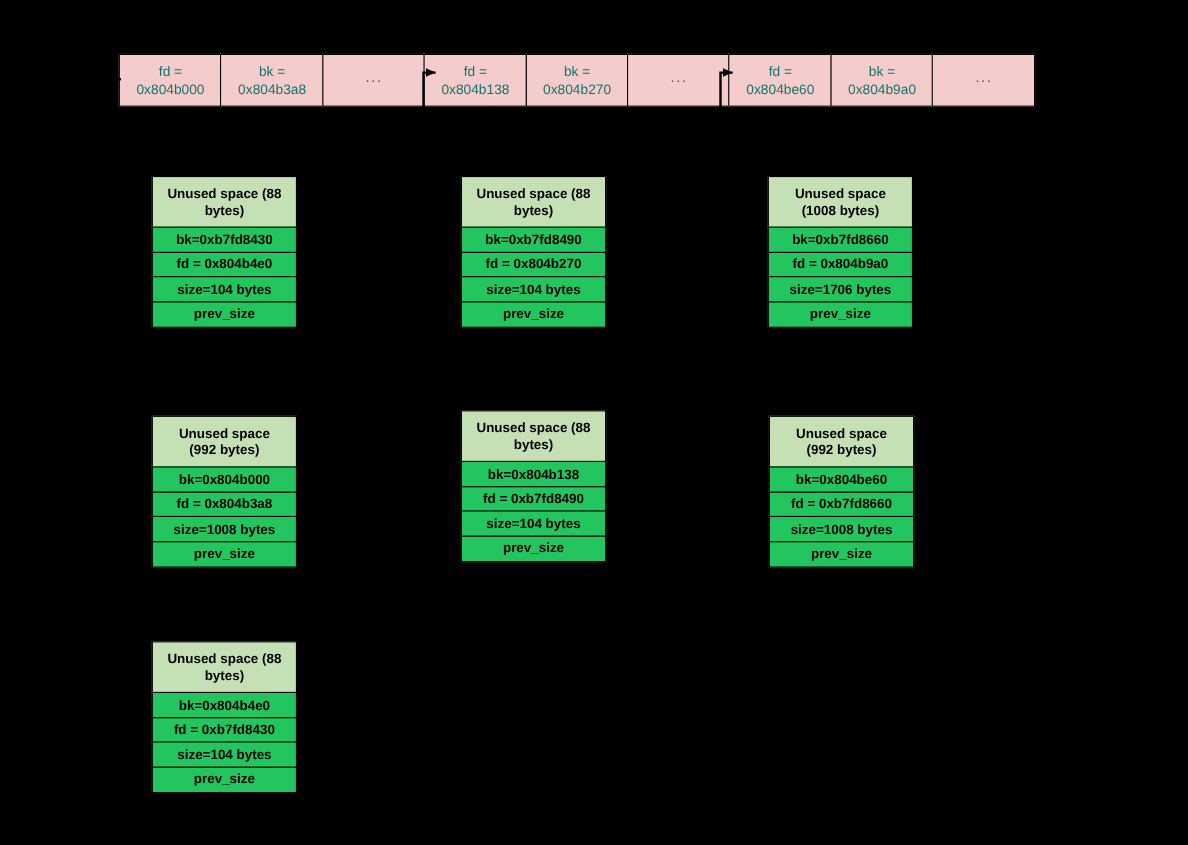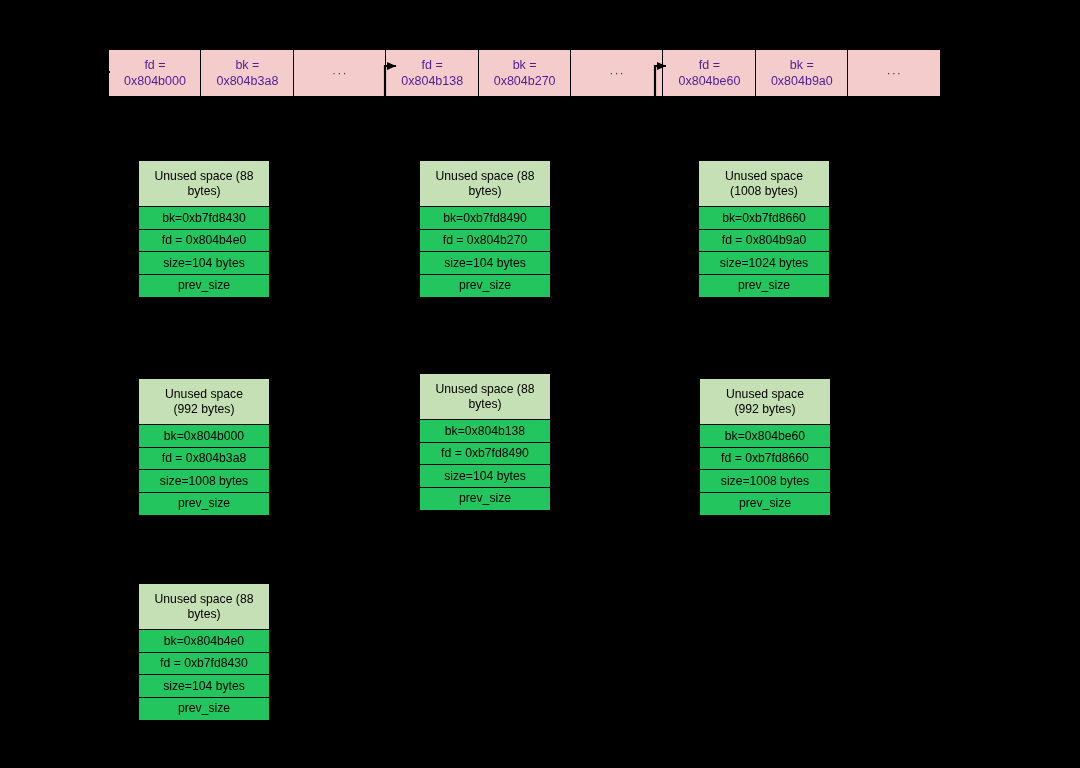--- a/index.html
+++ b/index.html
@@ -36,36 +36,37 @@
     height: 48px;
     box-sizing: border-box;
     background: #f4cccc;
     border: 1.6px solid #000000;
     margin-left: -1.6px;
     display: flex;
     align-items: center;
     justify-content: center;
     text-align: center;
     font-size: 12.5px;
-    color: #4c1d95;
+    color: #0f766e;
     line-height: 1.28;
     white-space: pre-line;
   }
   .fl-cell:first-child { margin-left: 0; }
   .fl-cell.ellipsis {
     font-size: 12.5px;
     letter-spacing: 1px;
     color: #444;
   }
 
   
   .chunk {
     position: absolute;
     width: 132px;
     box-sizing: border-box;
+    font-weight: bold;
   }
   .chunk .row {
     box-sizing: border-box;
     border: 1.6px solid #000000;
     margin-top: -1.6px;
     display: flex;
     align-items: center;
     justify-content: center;
     text-align: center;
     font-size: 12.2px;
@@ -130,21 +131,21 @@
     <div class="row field">fd = 0x804b270</div>
     <div class="row field">size=104 bytes</div>
     <div class="row field">prev_size</div>
   </div>
 
   <div class="chunk" style="left:698px; top:160px;">
     <div class="row unused">Unused space
 (1008 bytes)</div>
     <div class="row field">bk=0xb7fd8660</div>
     <div class="row field">fd = 0x804b9a0</div>
-    <div class="row field">size=1024 bytes</div>
+    <div class="row field">size=1706 bytes</div>
     <div class="row field">prev_size</div>
   </div>
 
   <div class="chunk" style="left:138px; top:378px;">
     <div class="row unused">Unused space
 (992 bytes)</div>
     <div class="row field">bk=0x804b000</div>
     <div class="row field">fd = 0x804b3a8</div>
     <div class="row field">size=1008 bytes</div>
     <div class="row field">prev_size</div>

